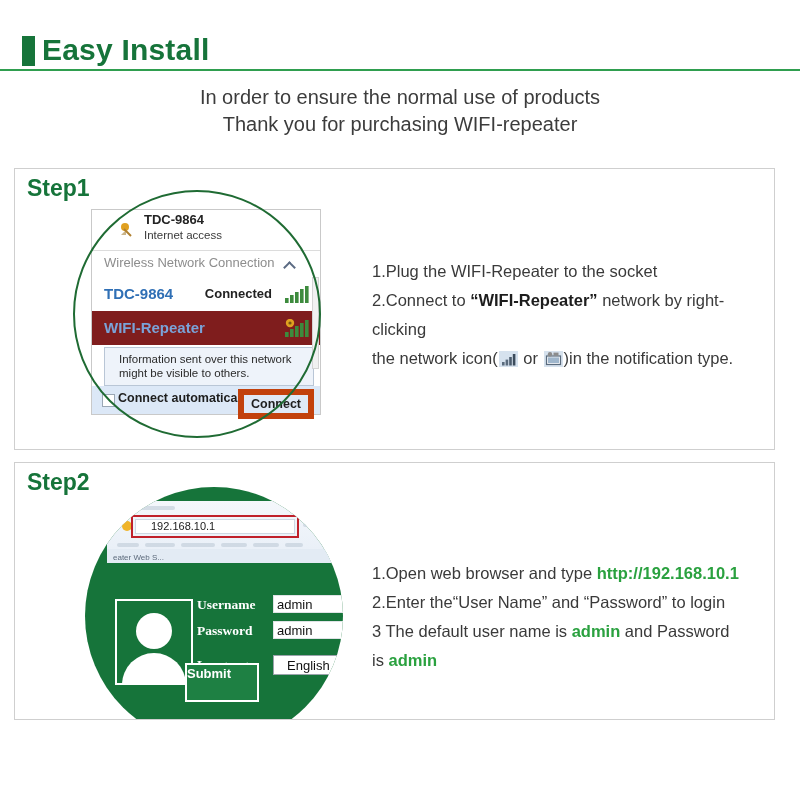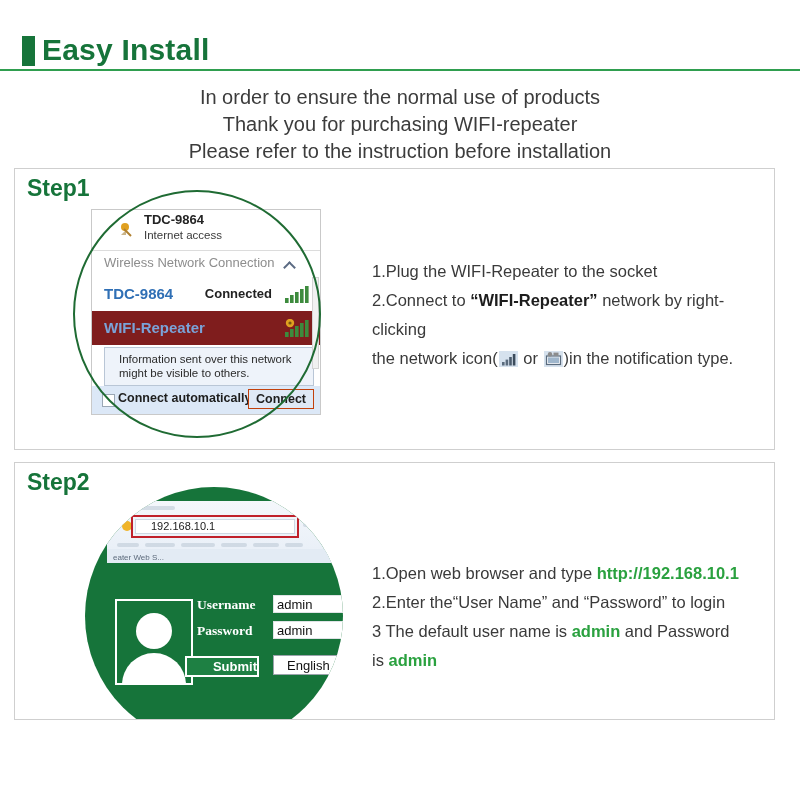--- a/index.html
+++ b/index.html
@@ -49,21 +49,21 @@
   .net-row .name{position:absolute;left:12px;top:8px;font-size:15px;color:#2f6fb5;font-weight:600;}
   .net-row.sel .name{color:#7aa3d8;}
   .net-row .status{position:absolute;right:48px;top:9px;font-size:13px;color:#222;font-weight:600;}
   .bars{position:absolute;right:10px;top:8px;width:26px;height:18px;}
   .warnbox{margin:2px 6px 0 12px;border:1px solid #b9c6d6;background:#eef3fa;padding:4px 6px 5px 14px;}
   .warnbox div{font-size:11.5px;line-height:14px;color:#2b2b2b;}
   .fly-foot{height:28px;position:relative;background:#dce8f7;}
   .chk{position:absolute;left:10px;top:8px;width:11px;height:11px;border:1px solid #9aa7b5;background:#fff;}
   .fly-foot .lbl{position:absolute;left:26px;top:5px;font-size:12.5px;color:#1d1d1d;font-weight:600;}
   .connect-btn{position:absolute;right:6px;top:3px;font-size:12.5px;color:#1d1d1d;
-               padding:2px 7px;background:#dfe9f6;border:1px solid #c2410c;font-weight:600;}
+               padding:2px 7px;background:#dfe9f6;border:6px solid #c2410c;font-weight:600;}
   .scrollbar{position:absolute;right:1px;top:67px;width:7px;height:92px;background:#f1f1f1;
              border:1px solid #d4d4d4;box-sizing:border-box;z-index:4;}
 
   
   .s1-text{position:absolute;left:357px;top:88px;width:405px;}
   .s1-text .line{font-size:16.5px;line-height:29px;color:#3a3a3a;}
   .s1-text b{color:#1d1d1d;}
   .ico{display:inline-block;width:19px;height:16px;vertical-align:-3px;margin:0 1px;}
 
   
@@ -91,44 +91,43 @@
   .form{position:absolute;left:112px;top:108px;width:150px;}
   .frow{position:relative;height:22px;margin-bottom:4px;}
   .flabel{position:absolute;left:0;top:2px;width:72px;text-align:left;color:#fff;
           font-family:"Liberation Serif", serif;font-size:13.5px;font-weight:700;}
   .finput{position:absolute;left:76px;top:0;width:98px;height:18px;background:#fff;
           border:1px solid #dfe3e6;box-sizing:border-box;font-size:13px;color:#111;
           padding:0 3px;line-height:17px;overflow:hidden;white-space:nowrap;}
   .fselect{position:absolute;left:76px;top:0;width:98px;height:20px;background:#fff;
            border:1px solid #9aa3ab;box-sizing:border-box;font-size:13px;color:#111;
            padding:0 13px;line-height:19px;}
-  .submit{position:absolute;left:100px;top:169px;width:74px;height:21px;background:#1e8043;
+  .submit{position:absolute;left:100px;top:176px;width:74px;height:39px;background:#1e8043;
           border:2px solid #ffffff;box-sizing:border-box;color:#fff;font-size:13px;
-          font-weight:700;text-align:right;line-height:17px;}
+          font-weight:700;text-align:left;line-height:17px;}
 
   
   .s2-text{position:absolute;left:357px;top:96px;width:410px;}
   .s2-text .line{font-size:16.5px;line-height:29px;color:#3a3a3a;}
   .g{color:#2aa13f;font-weight:600;}
 </style>
 </head>
 <body>
 
 <div class="page">
 
   <div class="header">
     <div class="hdr-bullet"></div>
     <div class="hdr-title">Easy Install</div>
   </div>
   <div class="hdr-rule"></div>
 
   <div class="intro">
     <div>In order to ensure the normal use of products</div>
     <div>Thank you for purchasing WIFI-repeater</div>
-    <div>Please refer to the instruction before installation</div>
   </div>
 
   <div class="panel" id="panel-step1">
     <div class="step-label">Step1</div>
 
     <div class="s1-wrap">
       <div class="flyout">
 
         <div class="fly-top">
           <div class="wifi-glyph">

